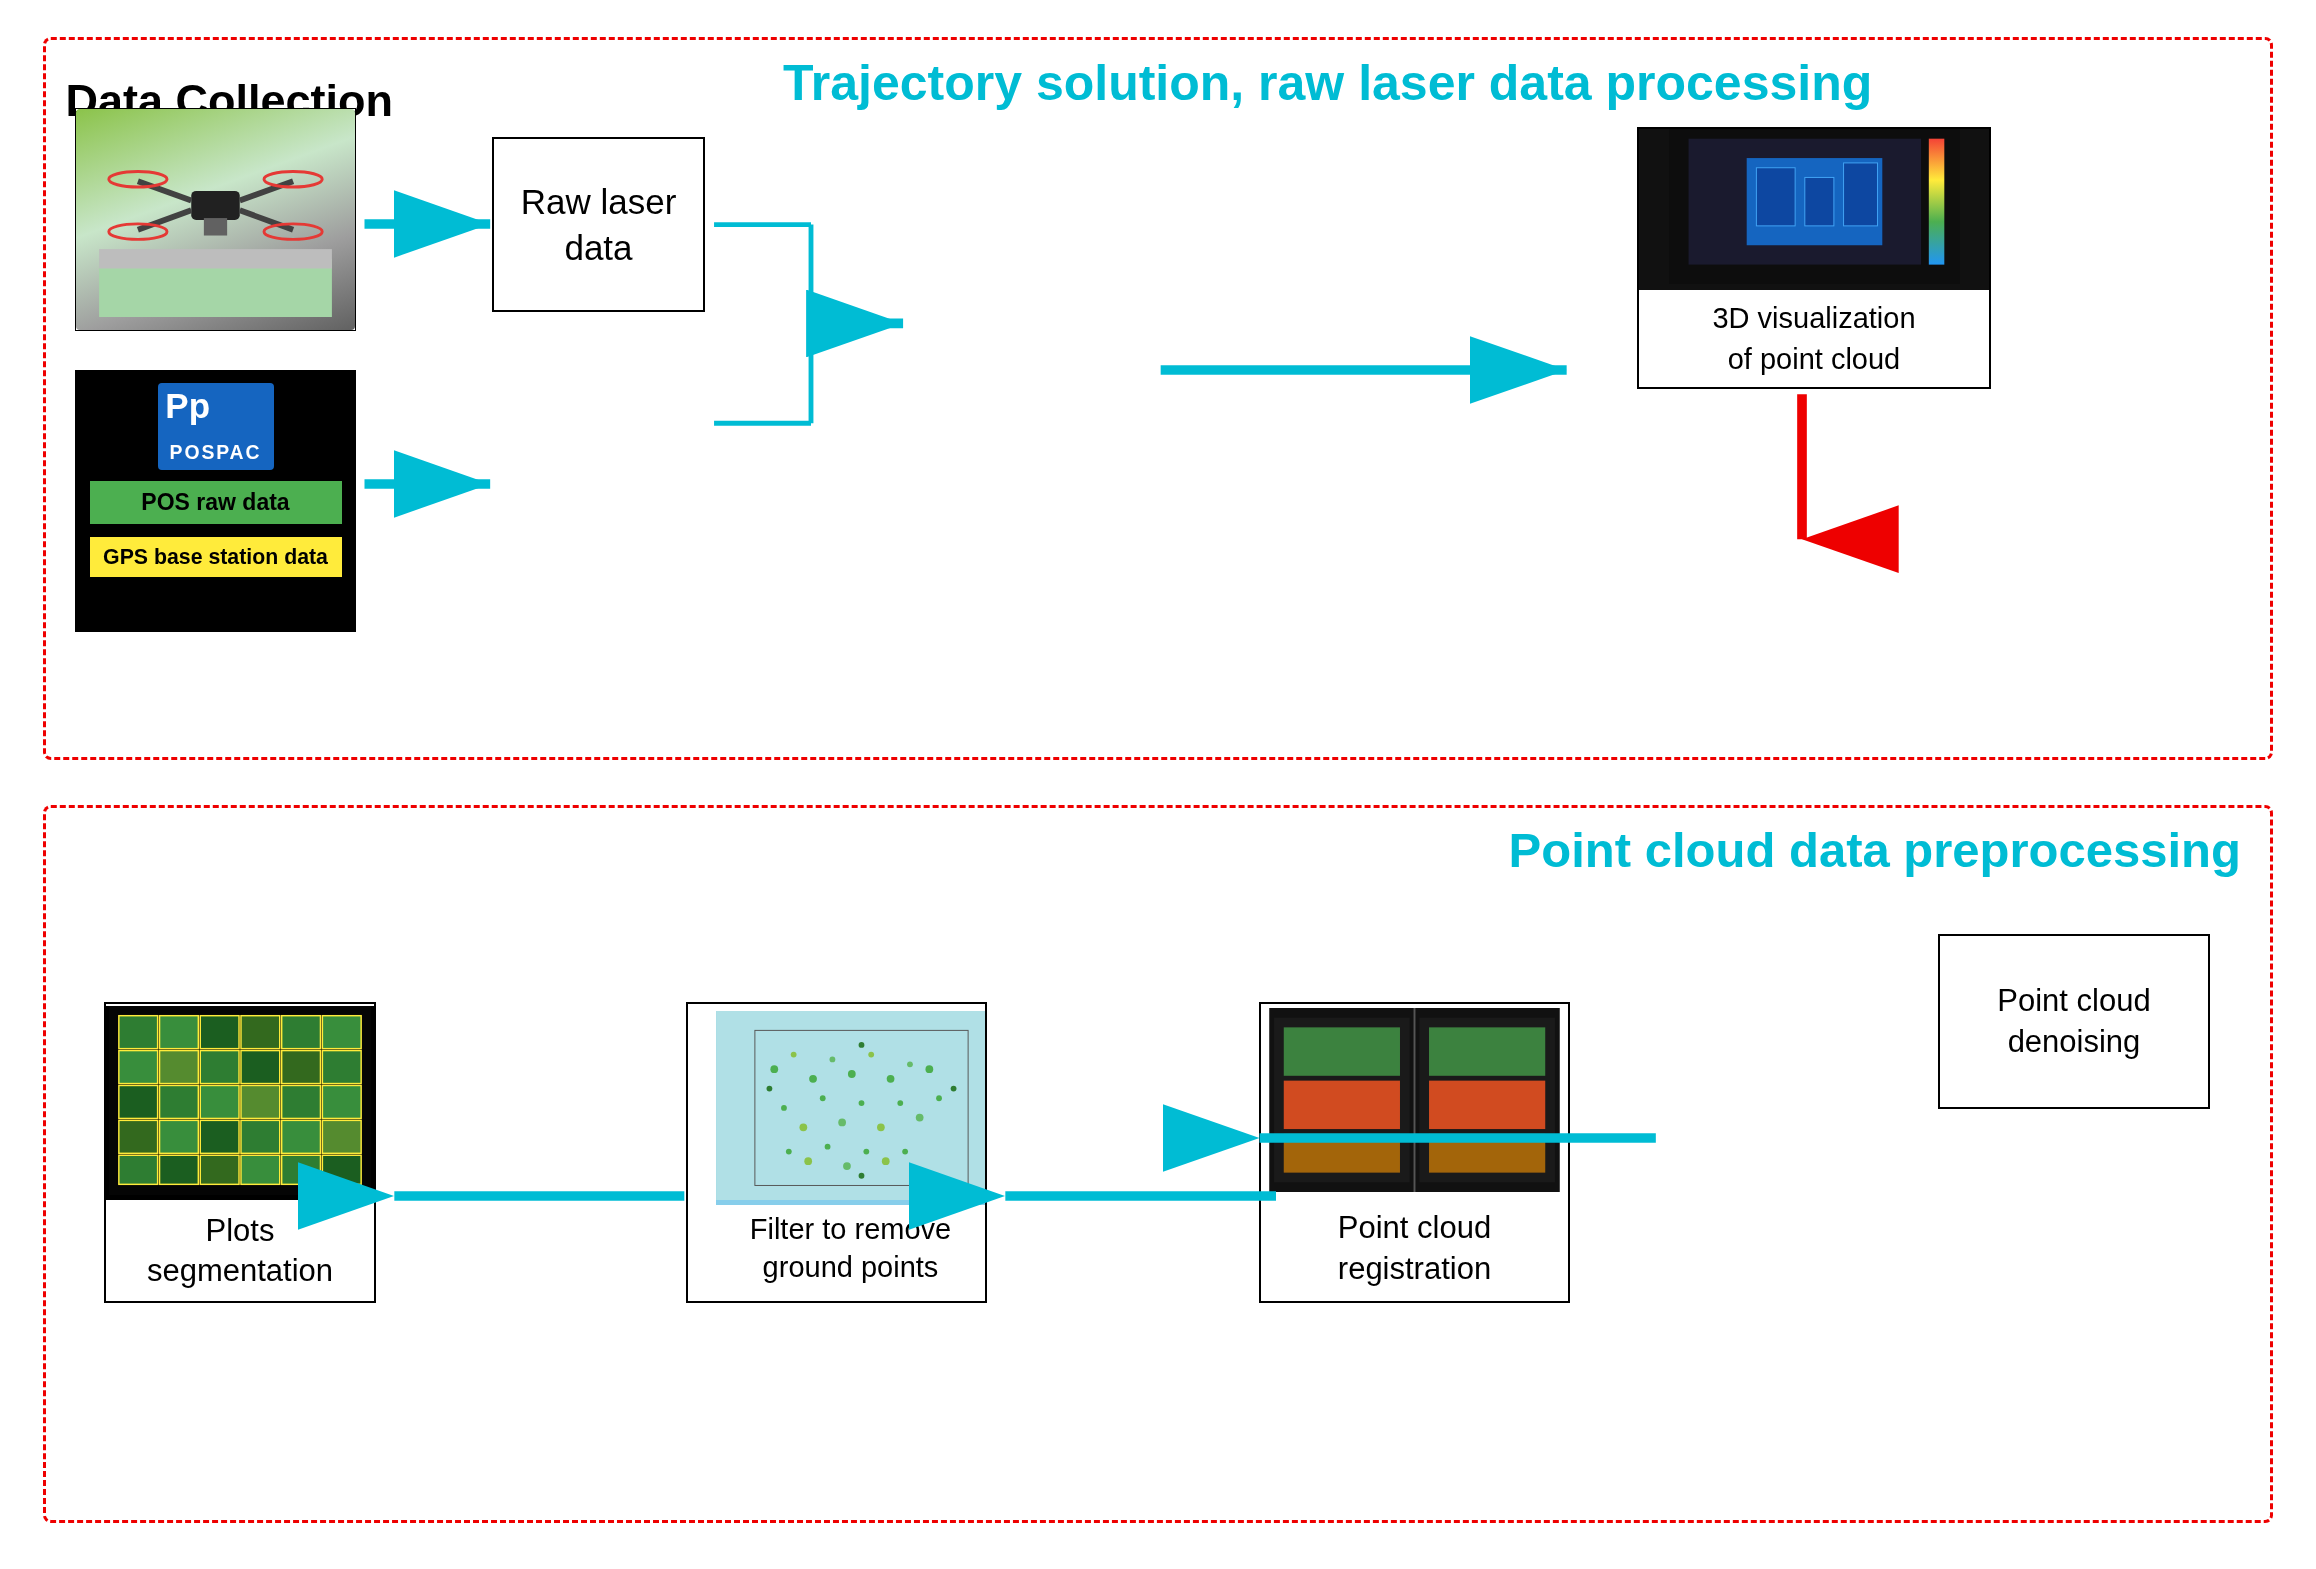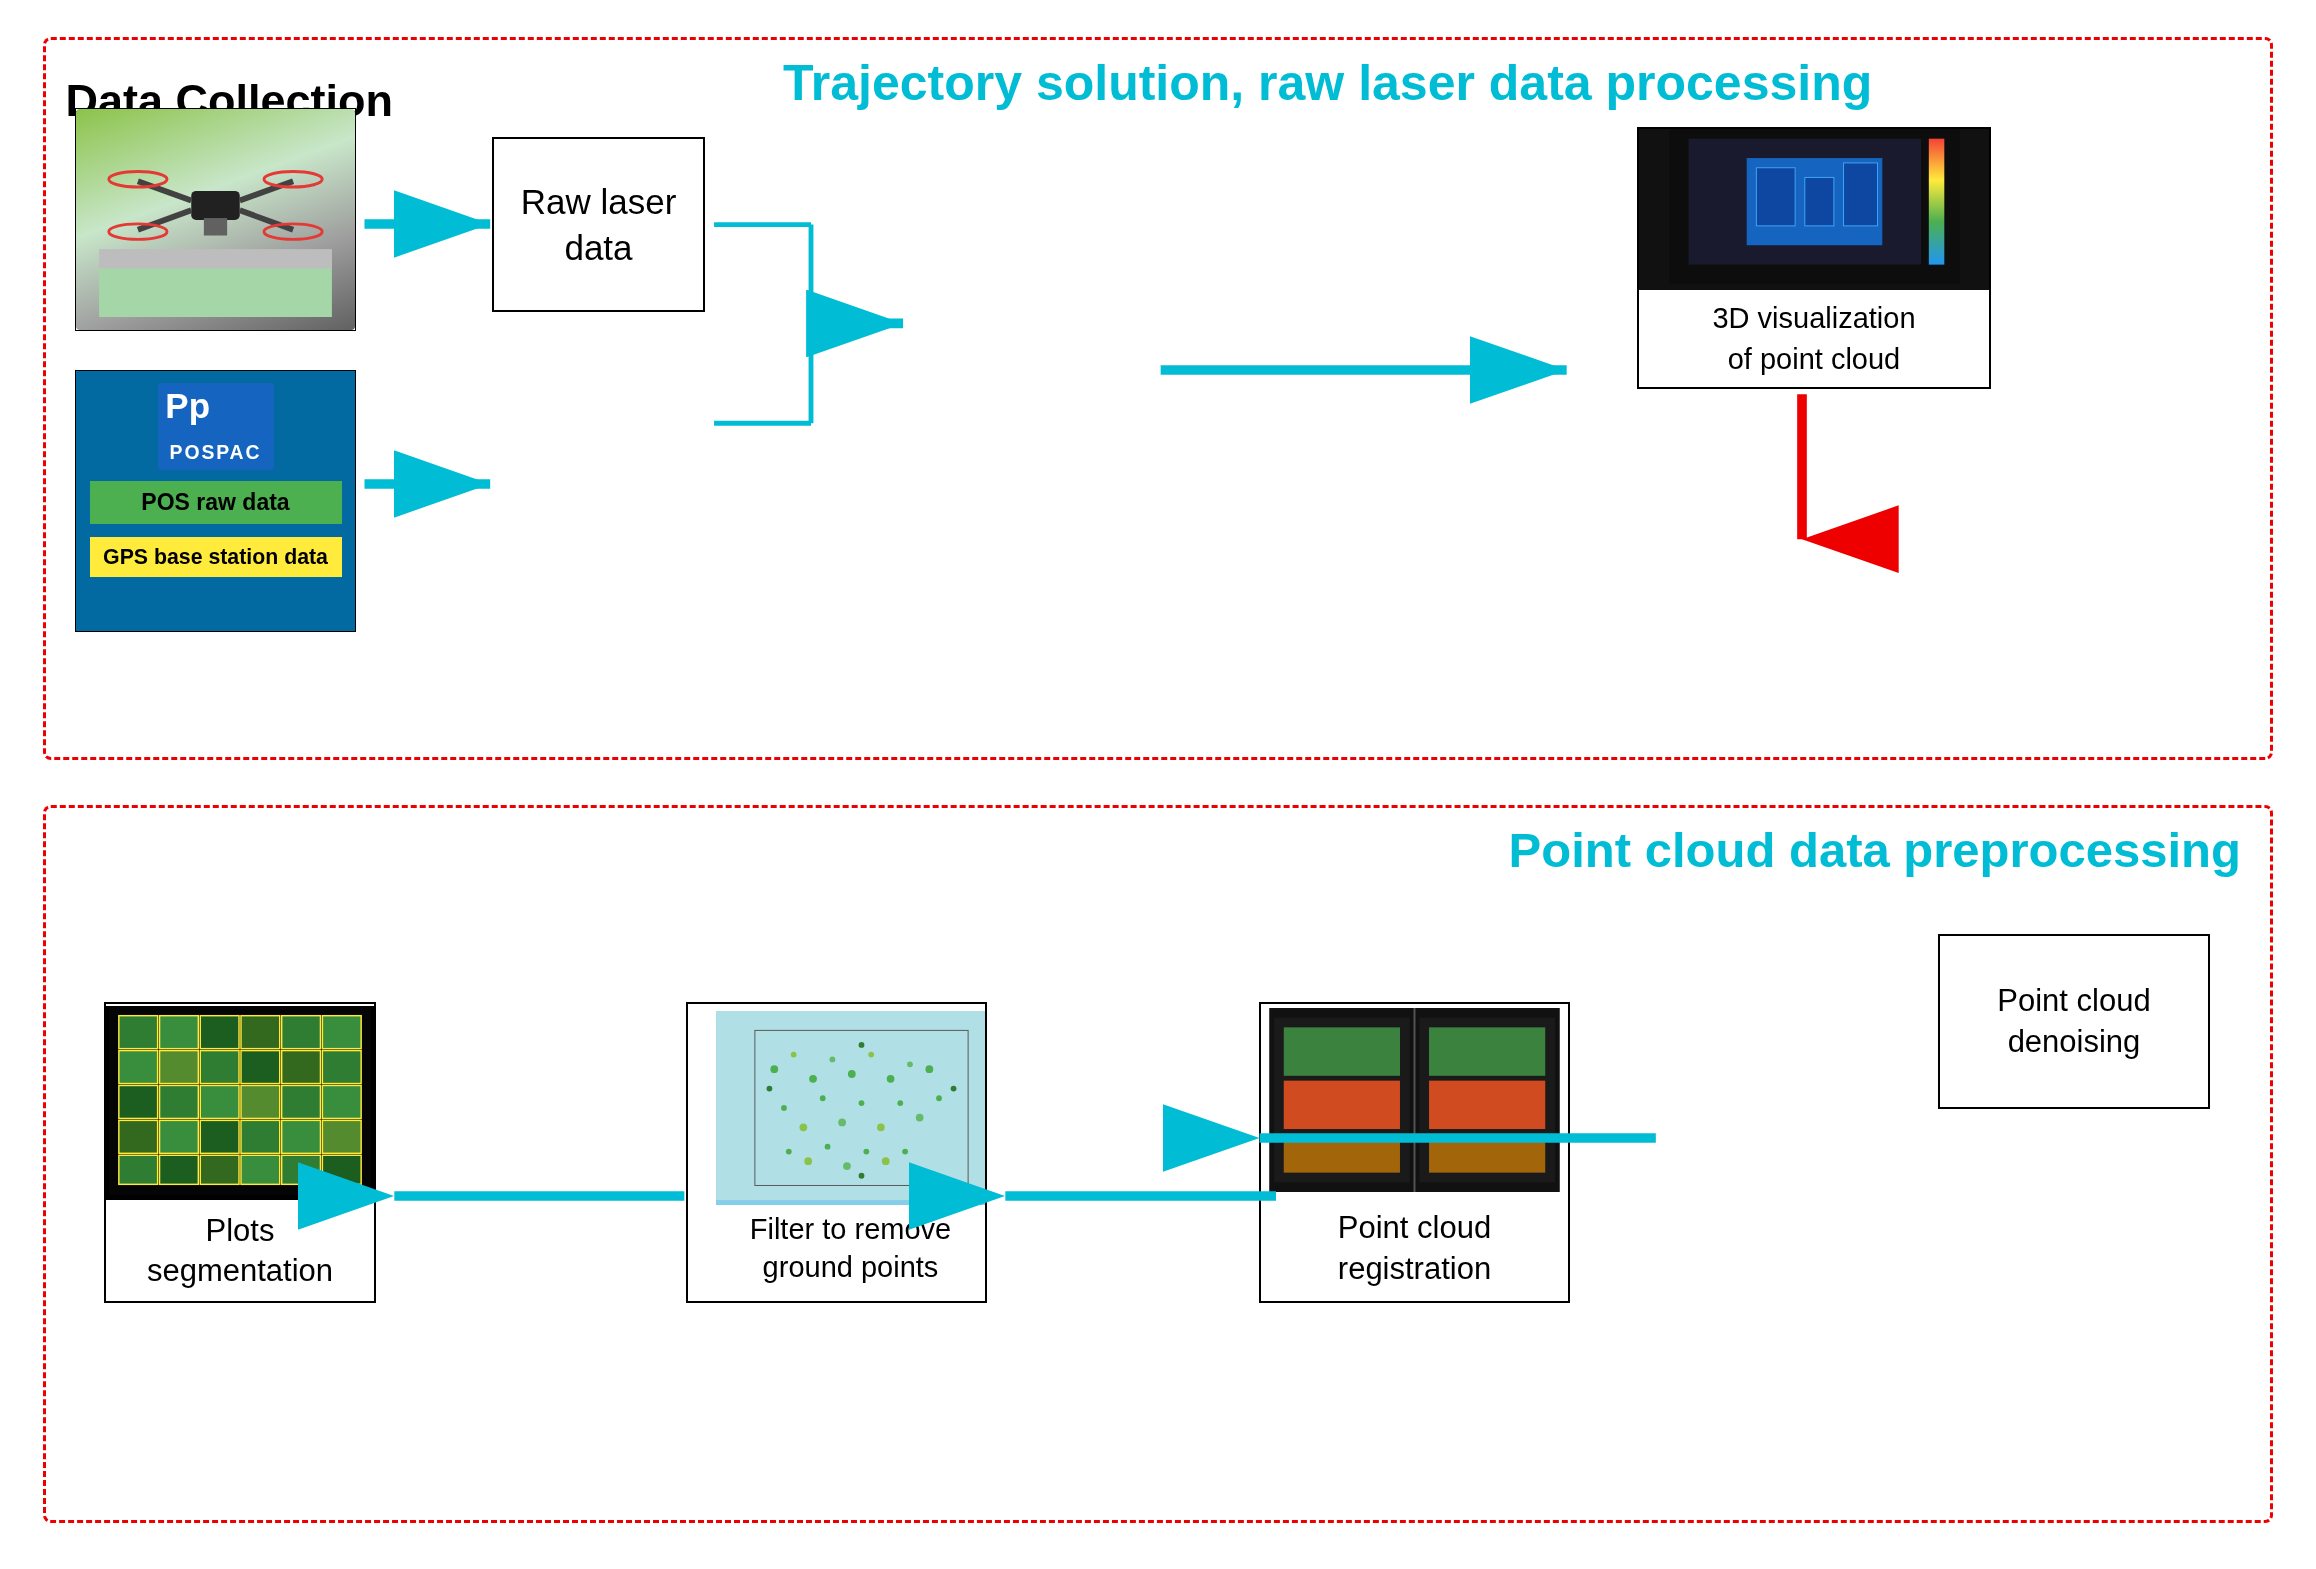--- a/index.html
+++ b/index.html
@@ -113,21 +113,21 @@
         <ellipse cx="40" cy="58" rx="30" ry="8" fill="none" stroke="#e53935" stroke-width="3"></ellipse>
         <ellipse cx="200" cy="58" rx="30" ry="8" fill="none" stroke="#e53935" stroke-width="3"></ellipse>
         <ellipse cx="40" cy="112" rx="30" ry="8" fill="none" stroke="#e53935" stroke-width="3"></ellipse>
         <ellipse cx="200" cy="112" rx="30" ry="8" fill="none" stroke="#e53935" stroke-width="3"></ellipse>
 
         <rect x="108" y="98" width="24" height="18" fill="#616161"></rect>
       </svg>
     </div>
   </div>
 
-  <div style="position:absolute; top:330px; left:29px; width:281px; height:262px; border:1.9px solid #000; background:#0369a1; display:flex; flex-direction:column; align-items:center; padding-top:11.6px;">
+  <div style="position:absolute; top:330px; left:29px; width:281px; height:262px; border:1.9px solid #000; background:#000000; display:flex; flex-direction:column; align-items:center; padding-top:11.6px;">
 
     <div style="width:116px; height:87px; background:#1565c0; position:relative; display:flex; align-items:center; justify-content:center; border-radius:3.9px;">
       <span style="font-size:35px; font-weight:bold; color:#fff; position:absolute; top:3.9px; left:7.8px;">Pp</span>
       <span style="font-size:19.4px; font-weight:bold; color:#fff; position:absolute; bottom:5.8px; letter-spacing:1.9px;">POSPAC</span>
     </div>
     <div style="background:#4caf50; color:#000; font-size:23px; font-weight:bold; width:252px; padding:7.8px 0; text-align:center; margin-top:11.6px;">POS raw data</div>
     <div style="background:#ffeb3b; color:#000; font-size:21.3px; font-weight:bold; width:252px; padding:7.8px 0; text-align:center; margin-top:13px;">GPS  base station data</div>
   </div>
 
   <div class="flow-box" style="width:213px; height:175px; top:97px; left:446px;">

